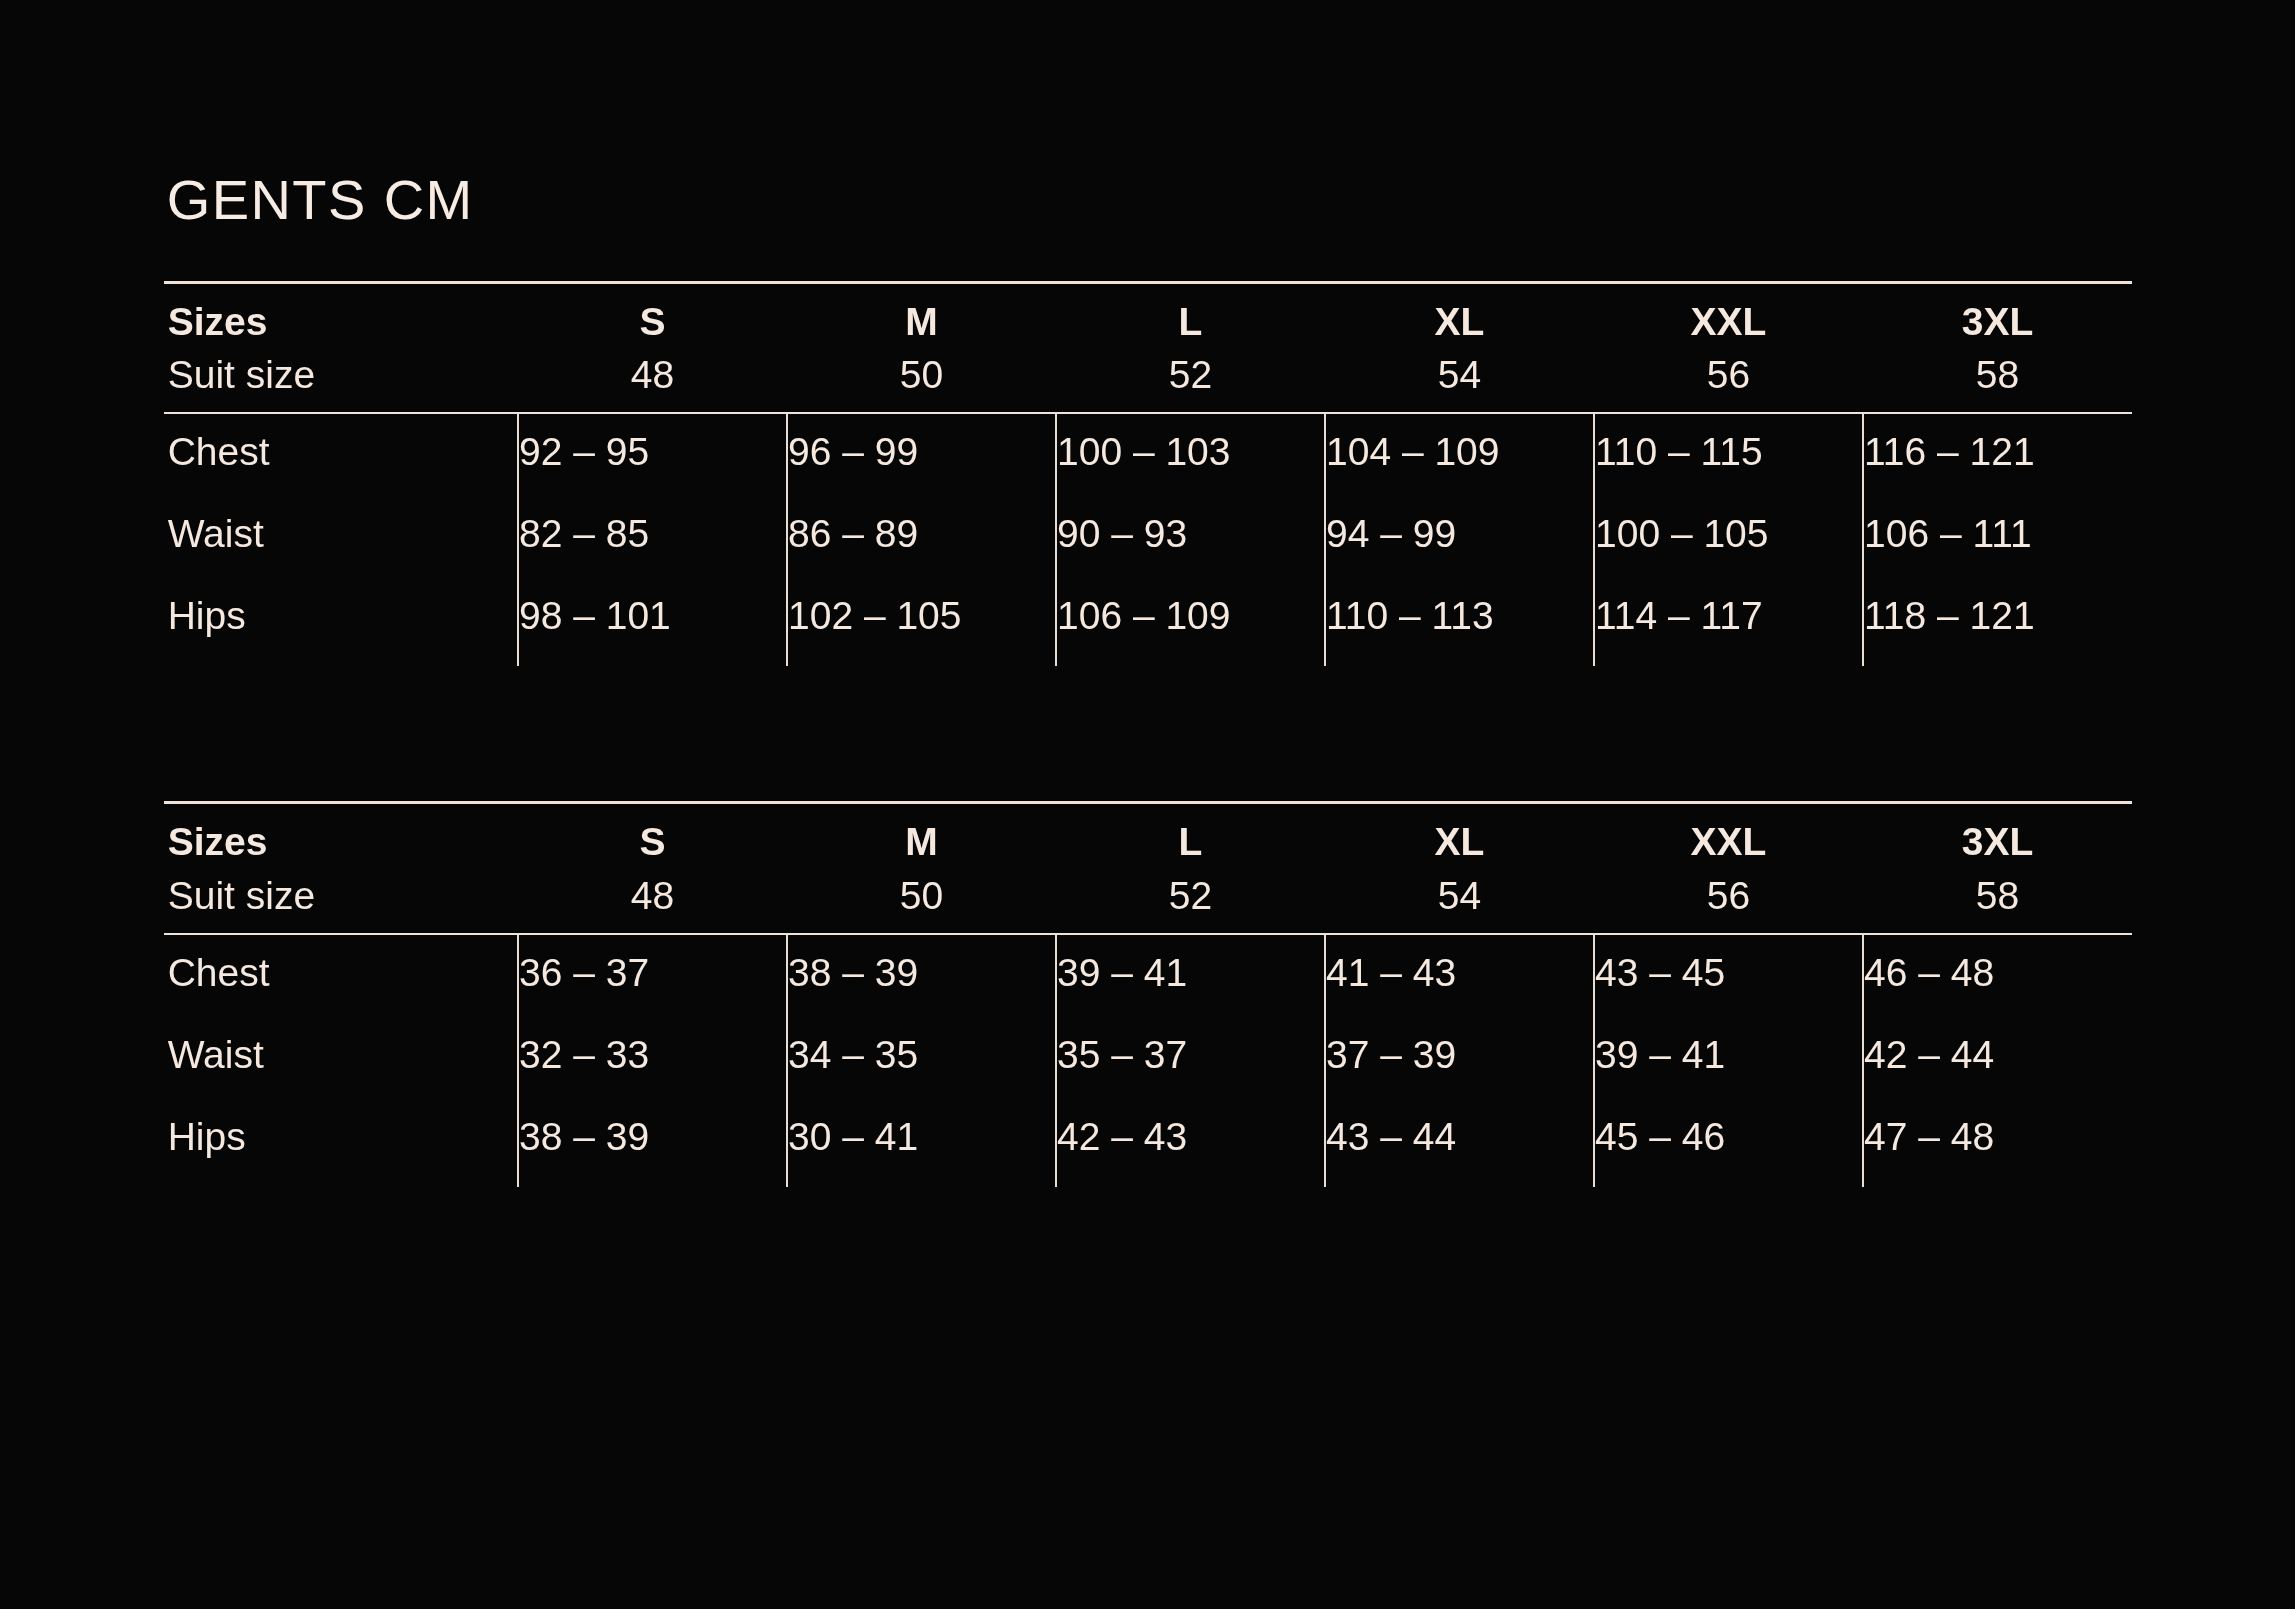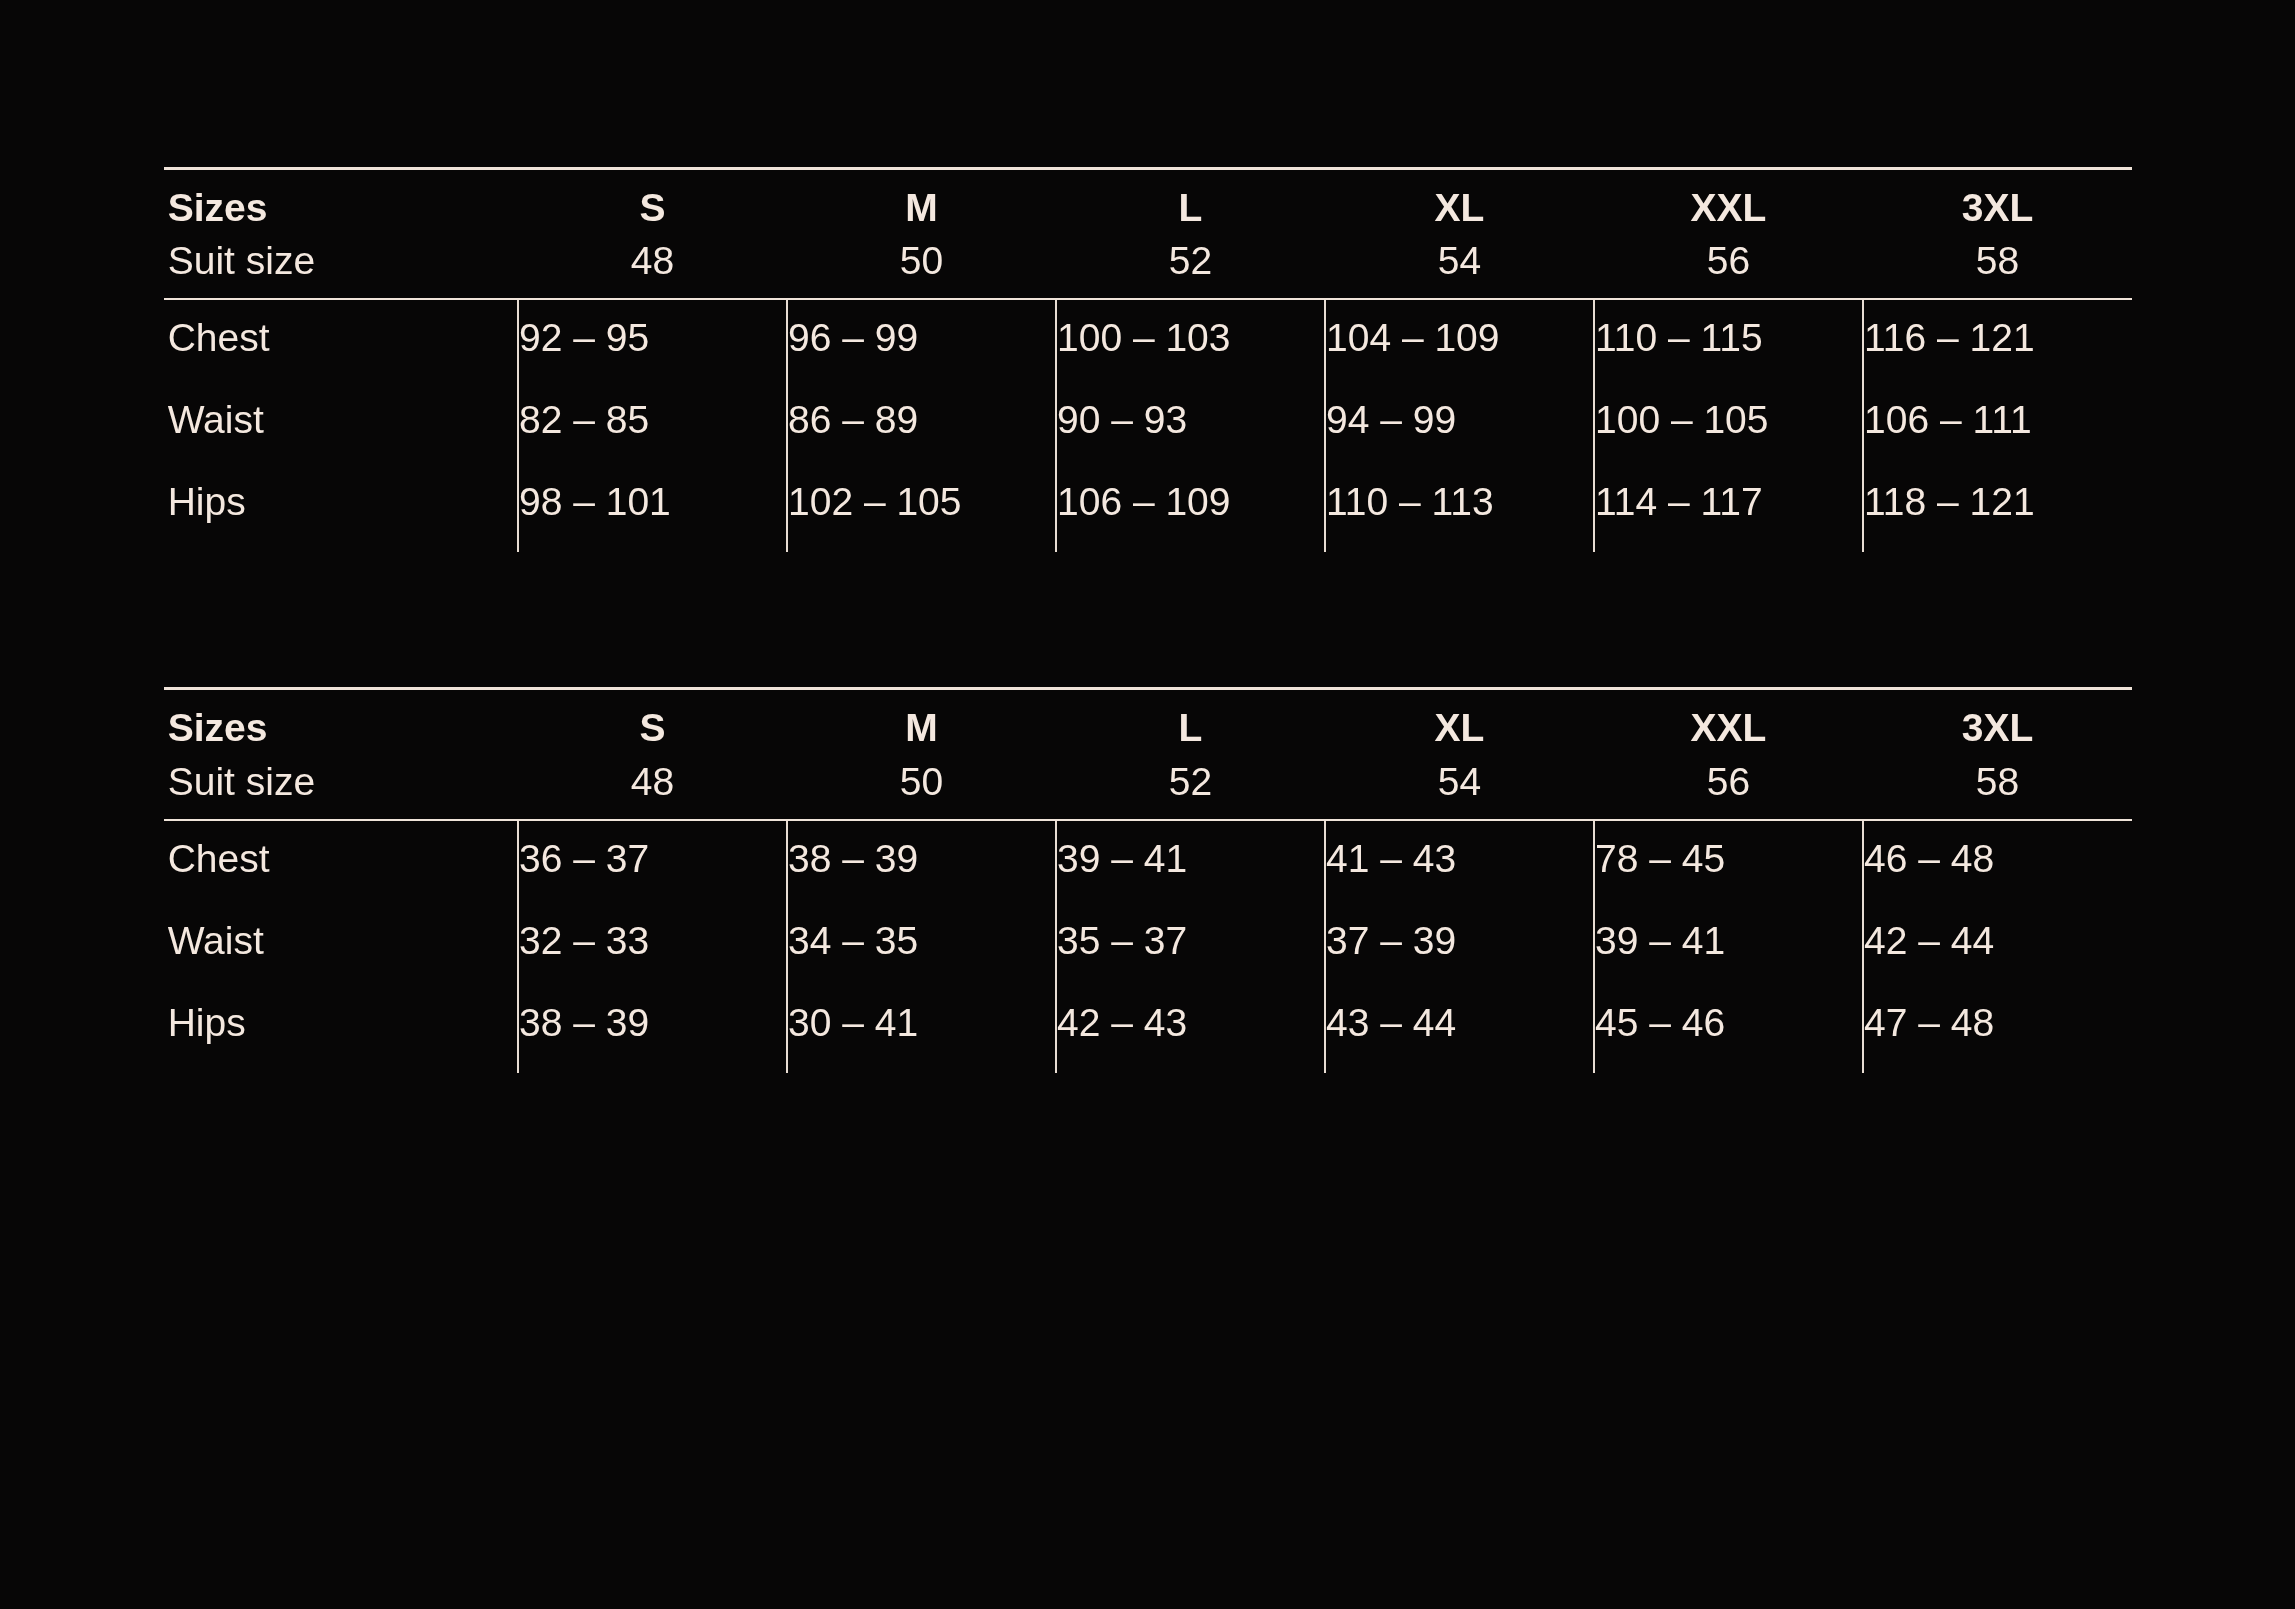--- a/index.html
+++ b/index.html
@@ -111,20 +111,21 @@
     font-size: 0;
     line-height: 0;
   }
 </style>
 </head>
 <body>
 
 <div class="page">
 
   <section class="block first">
+    <h1 class="block-title">GENTS CM</h1>
 
     <table class="size-table">
       <colgroup>
         <col class="label-col">
         <col class="size-col">
           <col class="size-col">
           <col class="size-col">
         <col class="size-col">
           <col class="size-col">
           <col class="size-col">
@@ -223,21 +224,21 @@
         <tr class="divider-row">
           <td colspan="7"></td>
         </tr>
 
         <tr class="meas-row first-meas">
           <td class="label-cell">Chest</td>
           <td>36 – 37</td>
           <td>38 – 39</td>
           <td>39 – 41</td>
           <td>41 – 43</td>
-          <td>78 – 45</td>
+          <td>43 – 45</td>
           <td class="last-col">46 – 48</td>
         </tr>
         <tr class="meas-row">
           <td class="label-cell">Waist</td>
           <td>32 – 33</td>
           <td>34 – 35</td>
           <td>35 – 37</td>
           <td>37 – 39</td>
           <td>39 – 41</td>
           <td class="last-col">42 – 44</td>

